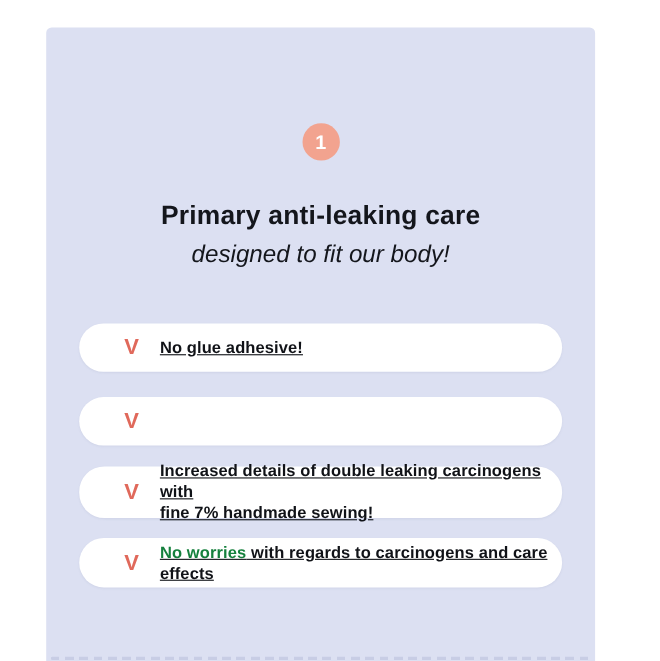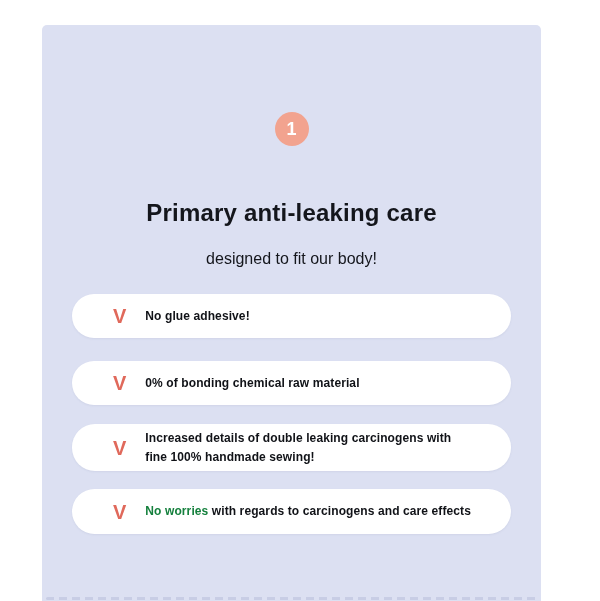--- a/index.html
+++ b/index.html
@@ -58,27 +58,28 @@
     left: 0;
     width: 100%;
     text-align: center;
     color: #14161c;
   }
   .heading .title {
     font-size: 24px;
     font-weight: bold;
     letter-spacing: 0.2px;
     line-height: 30px;
-    margin: 16px;
+    margin: 0;
   }
   .heading .subtitle {
-    font-size: 16px;
+    font-size: 22px;
     font-weight: normal;
     line-height: 30px;
     margin: 4px 0 0 0;
+    font-style: italic;
   }
   .pill {
     position: absolute;
     left: 30px;  
     width: 439px;
     background: #ffffff;
     border-radius: 23px;
     display: flex;
     align-items: center;
     padding-left: 41px;
@@ -90,25 +91,26 @@
   .pill-3 { top: 399px; height: 47px; } 
   .pill-4 { top: 464px; height: 45px; } 
   .check {
     font-size: 20px;
     font-weight: bold;
     margin-right: 19px;
     line-height: 1;
     flex: 0 0 auto;
   }
   .pill-text {
-    font-size: 12px;
+    font-size: 15px;
     font-weight: bold;
     color: #101217;
     line-height: 19px;
     letter-spacing: 0.1px;
+    text-decoration: underline;
   }
   .pill-text .line { display: block; }
   .hl {  }
 </style>
 </head>
 <body style="background: rgb(255, 255, 255);">
 
 <div class="stage">
   <div class="panel" style="background: rgb(220, 224, 242);">
 
@@ -123,30 +125,27 @@
 
     <div class="pill pill-1">
       <span class="check js-check" style="color: rgb(224, 105, 91);">V</span>
       <span class="pill-text">
         <span class="line">No glue adhesive!</span>
       </span>
     </div>
 
     <div class="pill pill-2">
       <span class="check js-check" style="color: rgb(224, 105, 91);">V</span>
-      <span class="pill-text">
-        <span class="line">0% of bonding chemical raw material</span>
-      </span>
     </div>
 
     <div class="pill pill-3">
       <span class="check js-check" style="color: rgb(224, 105, 91);">V</span>
       <span class="pill-text">
         <span class="line">Increased details of double leaking carcinogens with</span>
-        <span class="line">fine 100% handmade sewing!</span>
+        <span class="line">fine 7% handmade sewing!</span>
       </span>
     </div>
 
     <div class="pill pill-4">
       <span class="check js-check" style="color: rgb(224, 105, 91);">V</span>
       <span class="pill-text">
         <span class="hl js-hl" style="color: #15803d;">No worries</span><span> with regards to carcinogens and care effects</span>
       </span>
     </div>
 

